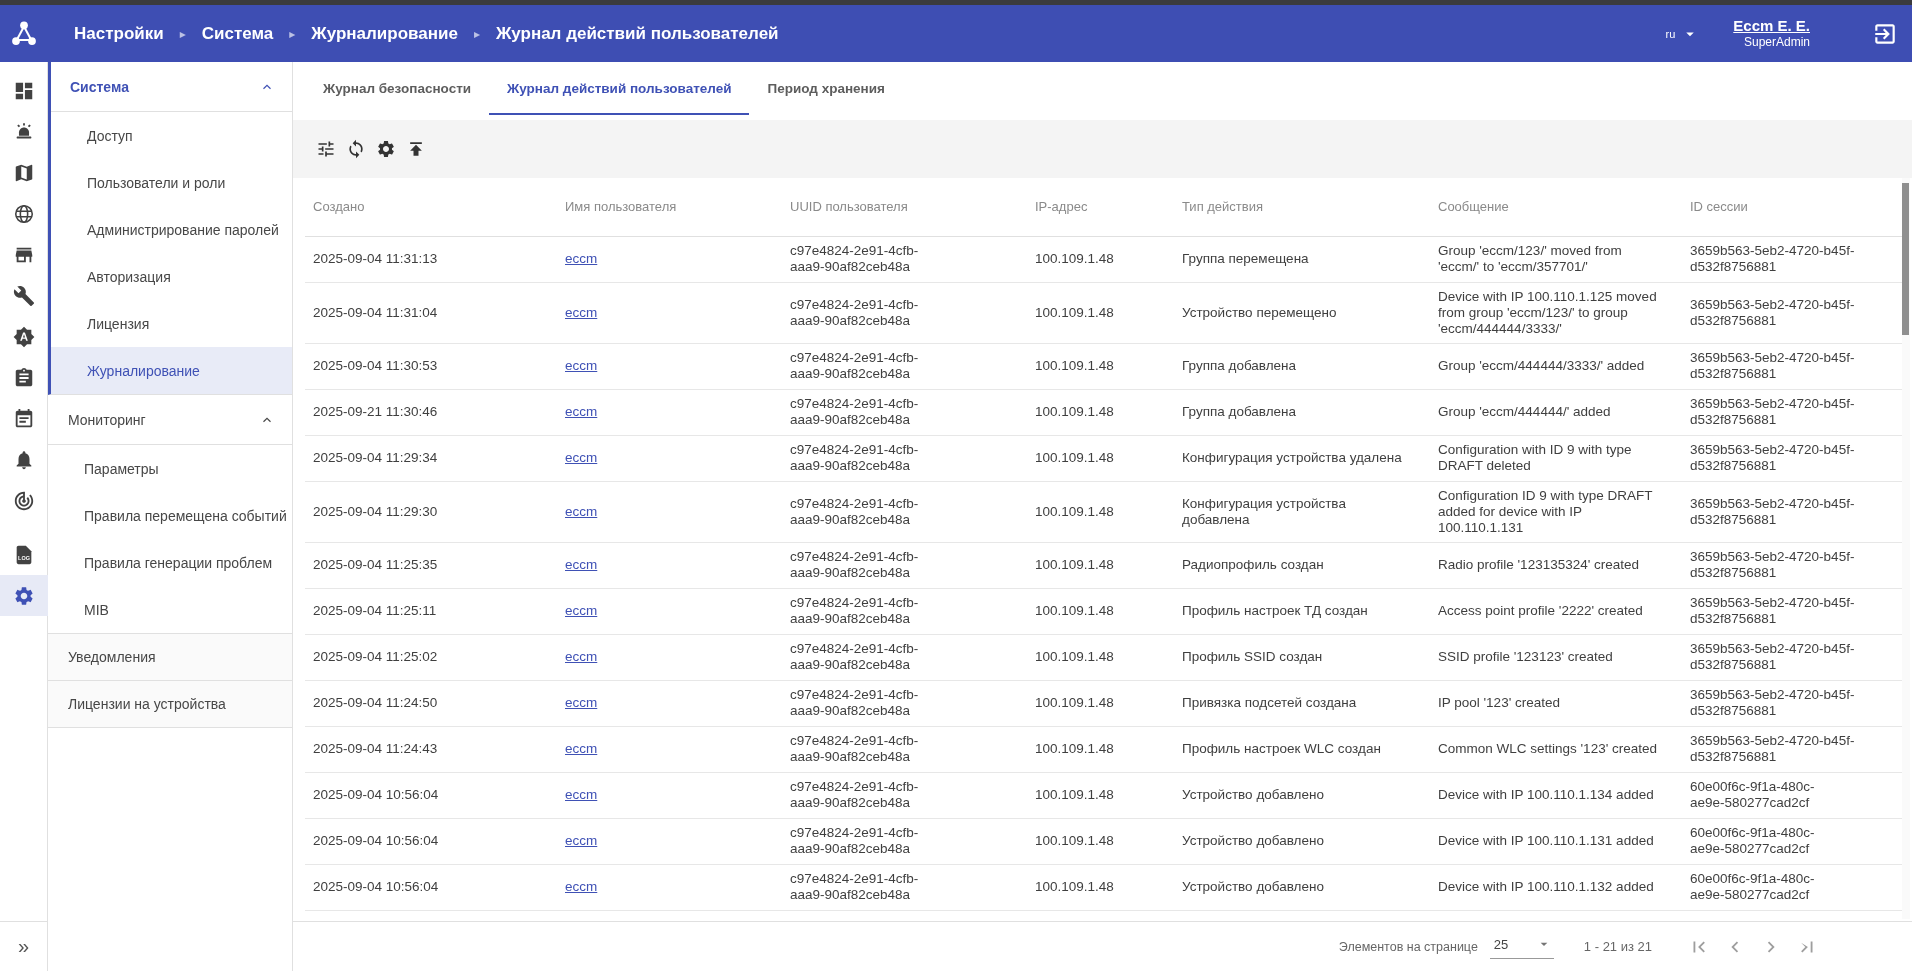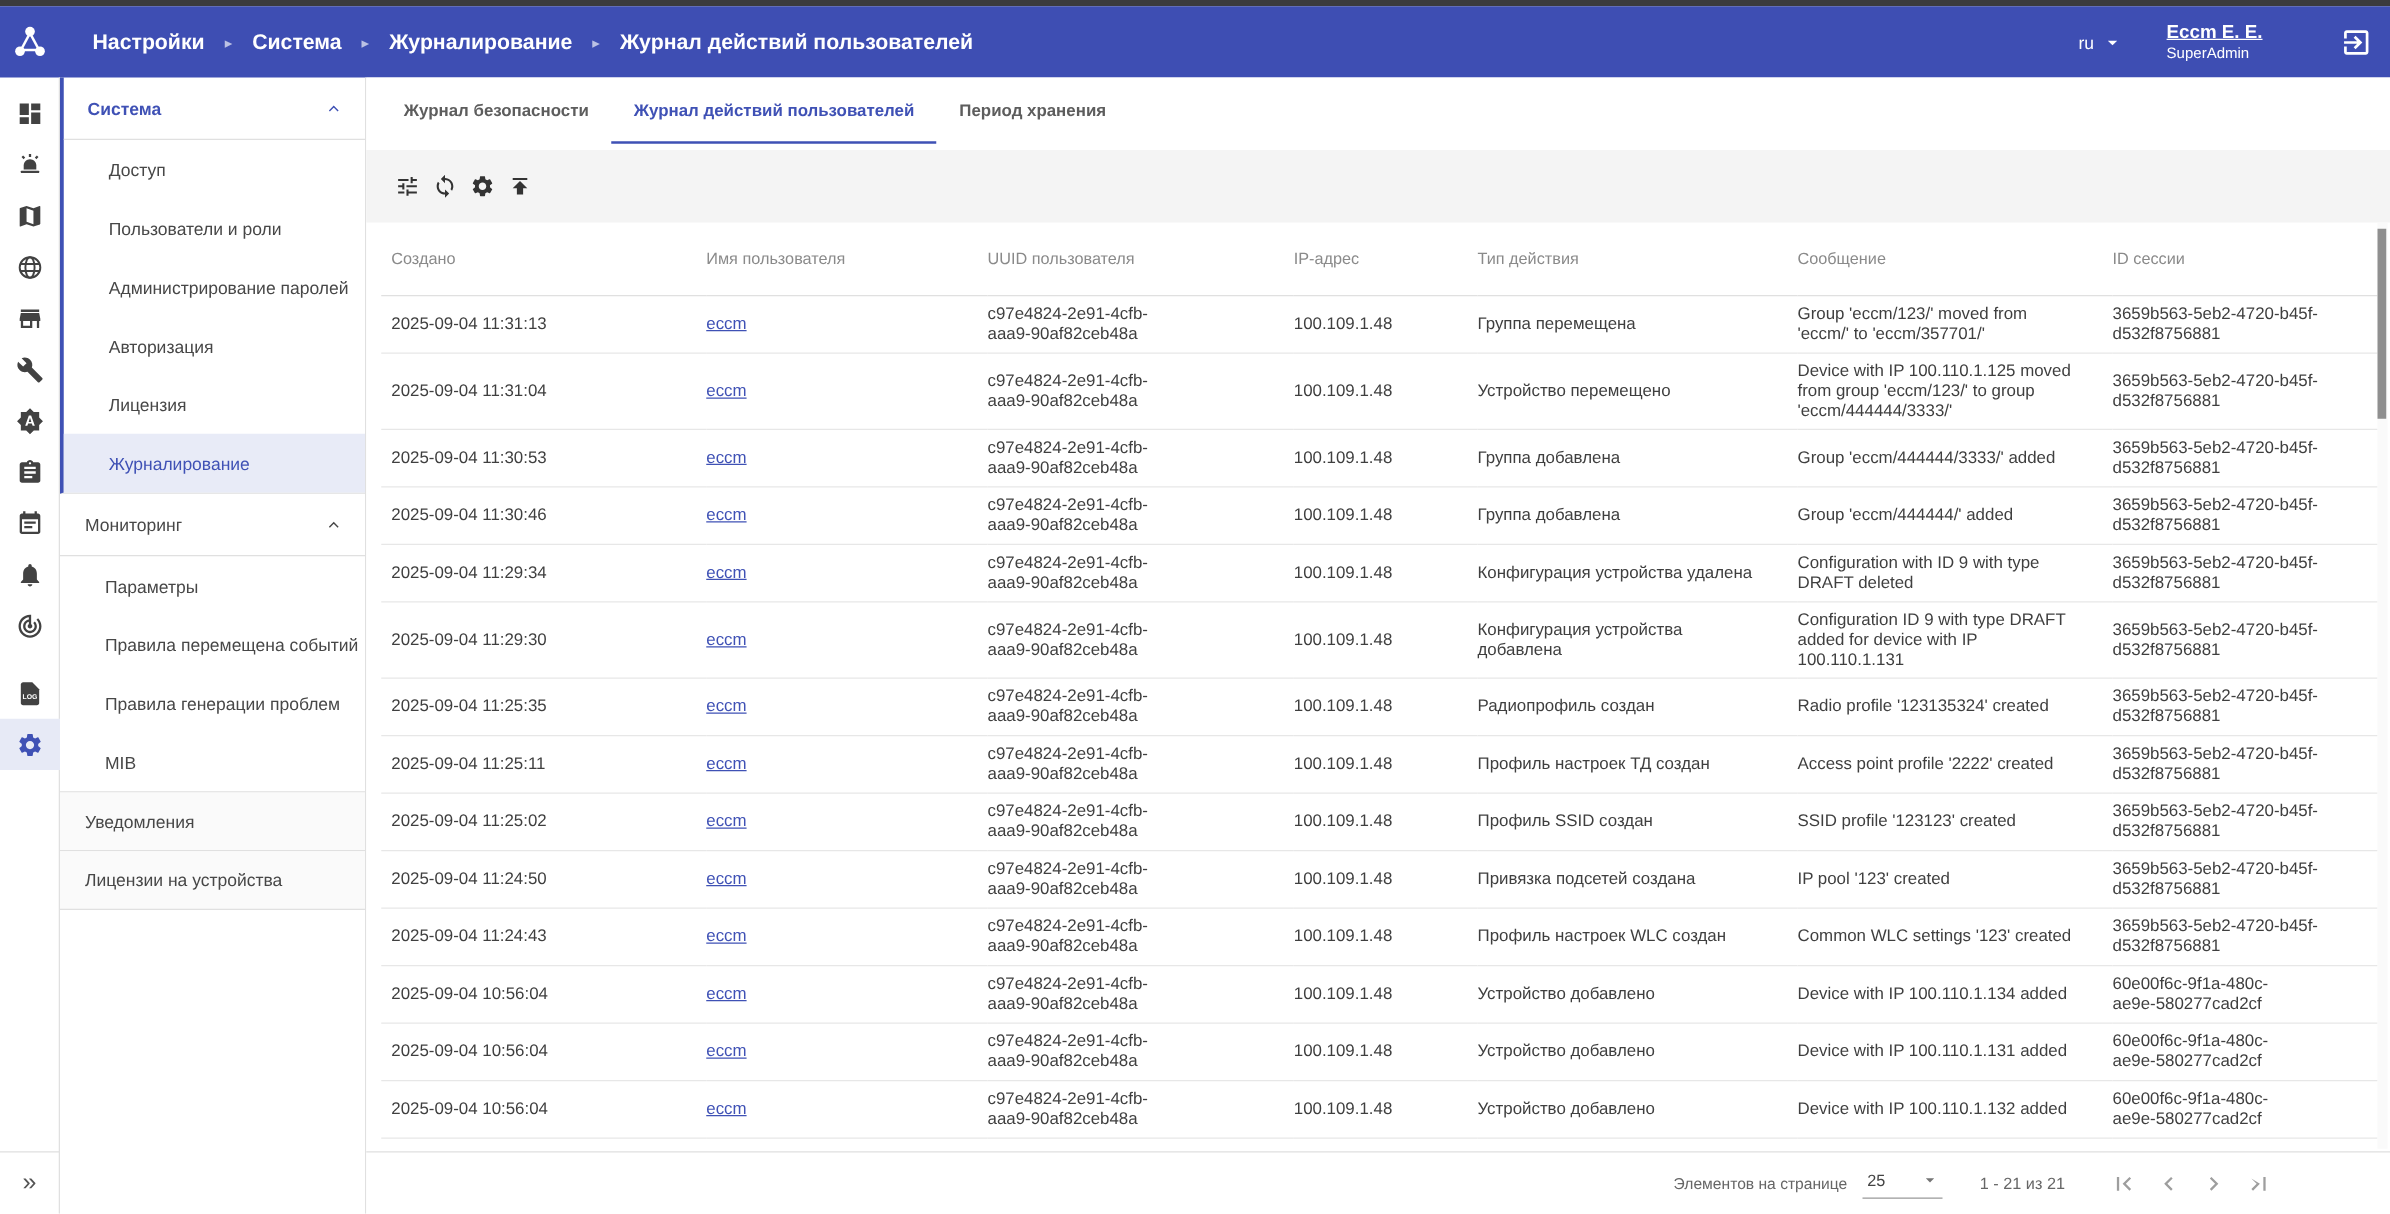--- a/index.html
+++ b/index.html
@@ -7,23 +7,23 @@
               font-family:"Liberation Sans","DejaVu Sans",sans-serif; }
   :root { --accent:#3f51b5; --topbar:#3e4eb3; --divider:#e0e0e0; }
 
   .top-strip { height:5px; background:#3b3b3d; }
   .topbar { height:57px; background:var(--topbar); color:#fff; display:flex; align-items:center; }
   .logo-box { width:48px; display:flex; justify-content:center; align-items:center; }
   .breadcrumb { display:flex; align-items:center; margin-left:26px; font-size:17px; font-weight:bold; }
   .crumb { white-space:nowrap; }
   .crumb-sep { margin:0 16px; font-size:12px; color:rgba(255,255,255,.65); }
   .tb-right { margin-left:auto; display:flex; align-items:center; }
-  .lang { display:flex; align-items:center; gap:6px; margin-right:34px; font-size:14px; }
+  .lang { display:flex; align-items:center; gap:6px; margin-right:34px; font-size:11px; }
   .lang svg { width:18px; height:18px; }
-  .user-block { text-align:left; margin-right:62px; line-height:1.25; }
+  .user-block { text-align:right; margin-right:62px; line-height:1.25; }
   .user-name { font-size:15px; font-weight:bold; text-decoration:underline; }
   .user-role { font-size:12px; }
   .logout { margin-right:14px; display:flex; }
   .logout svg { width:26px; height:26px; }
 
   .main { display:flex; height:909px; }
 
   
   .rail { width:48px; border-right:1px solid var(--divider); display:flex; flex-direction:column;
           align-items:center; padding-top:8px; flex:none; }
@@ -333,21 +333,21 @@
               <td><a class="link">eccm</a></td>
               <td class="pre">c97e4824-2e91-4cfb-
 aaa9-90af82ceb48a</td>
               <td>100.109.1.48</td>
               <td class="pre">Группа добавлена</td>
               <td class="pre">Group 'eccm/444444/3333/' added</td>
               <td class="pre">3659b563-5eb2-4720-b45f-
 d532f8756881</td>
             </tr>
             <tr>
-              <td>2025-09-04 11:30:46</td>
+              <td>2025-09-21 11:30:46</td>
               <td><a class="link">eccm</a></td>
               <td class="pre">c97e4824-2e91-4cfb-
 aaa9-90af82ceb48a</td>
               <td>100.109.1.48</td>
               <td class="pre">Группа добавлена</td>
               <td class="pre">Group 'eccm/444444/' added</td>
               <td class="pre">3659b563-5eb2-4720-b45f-
 d532f8756881</td>
             </tr>
             <tr>

